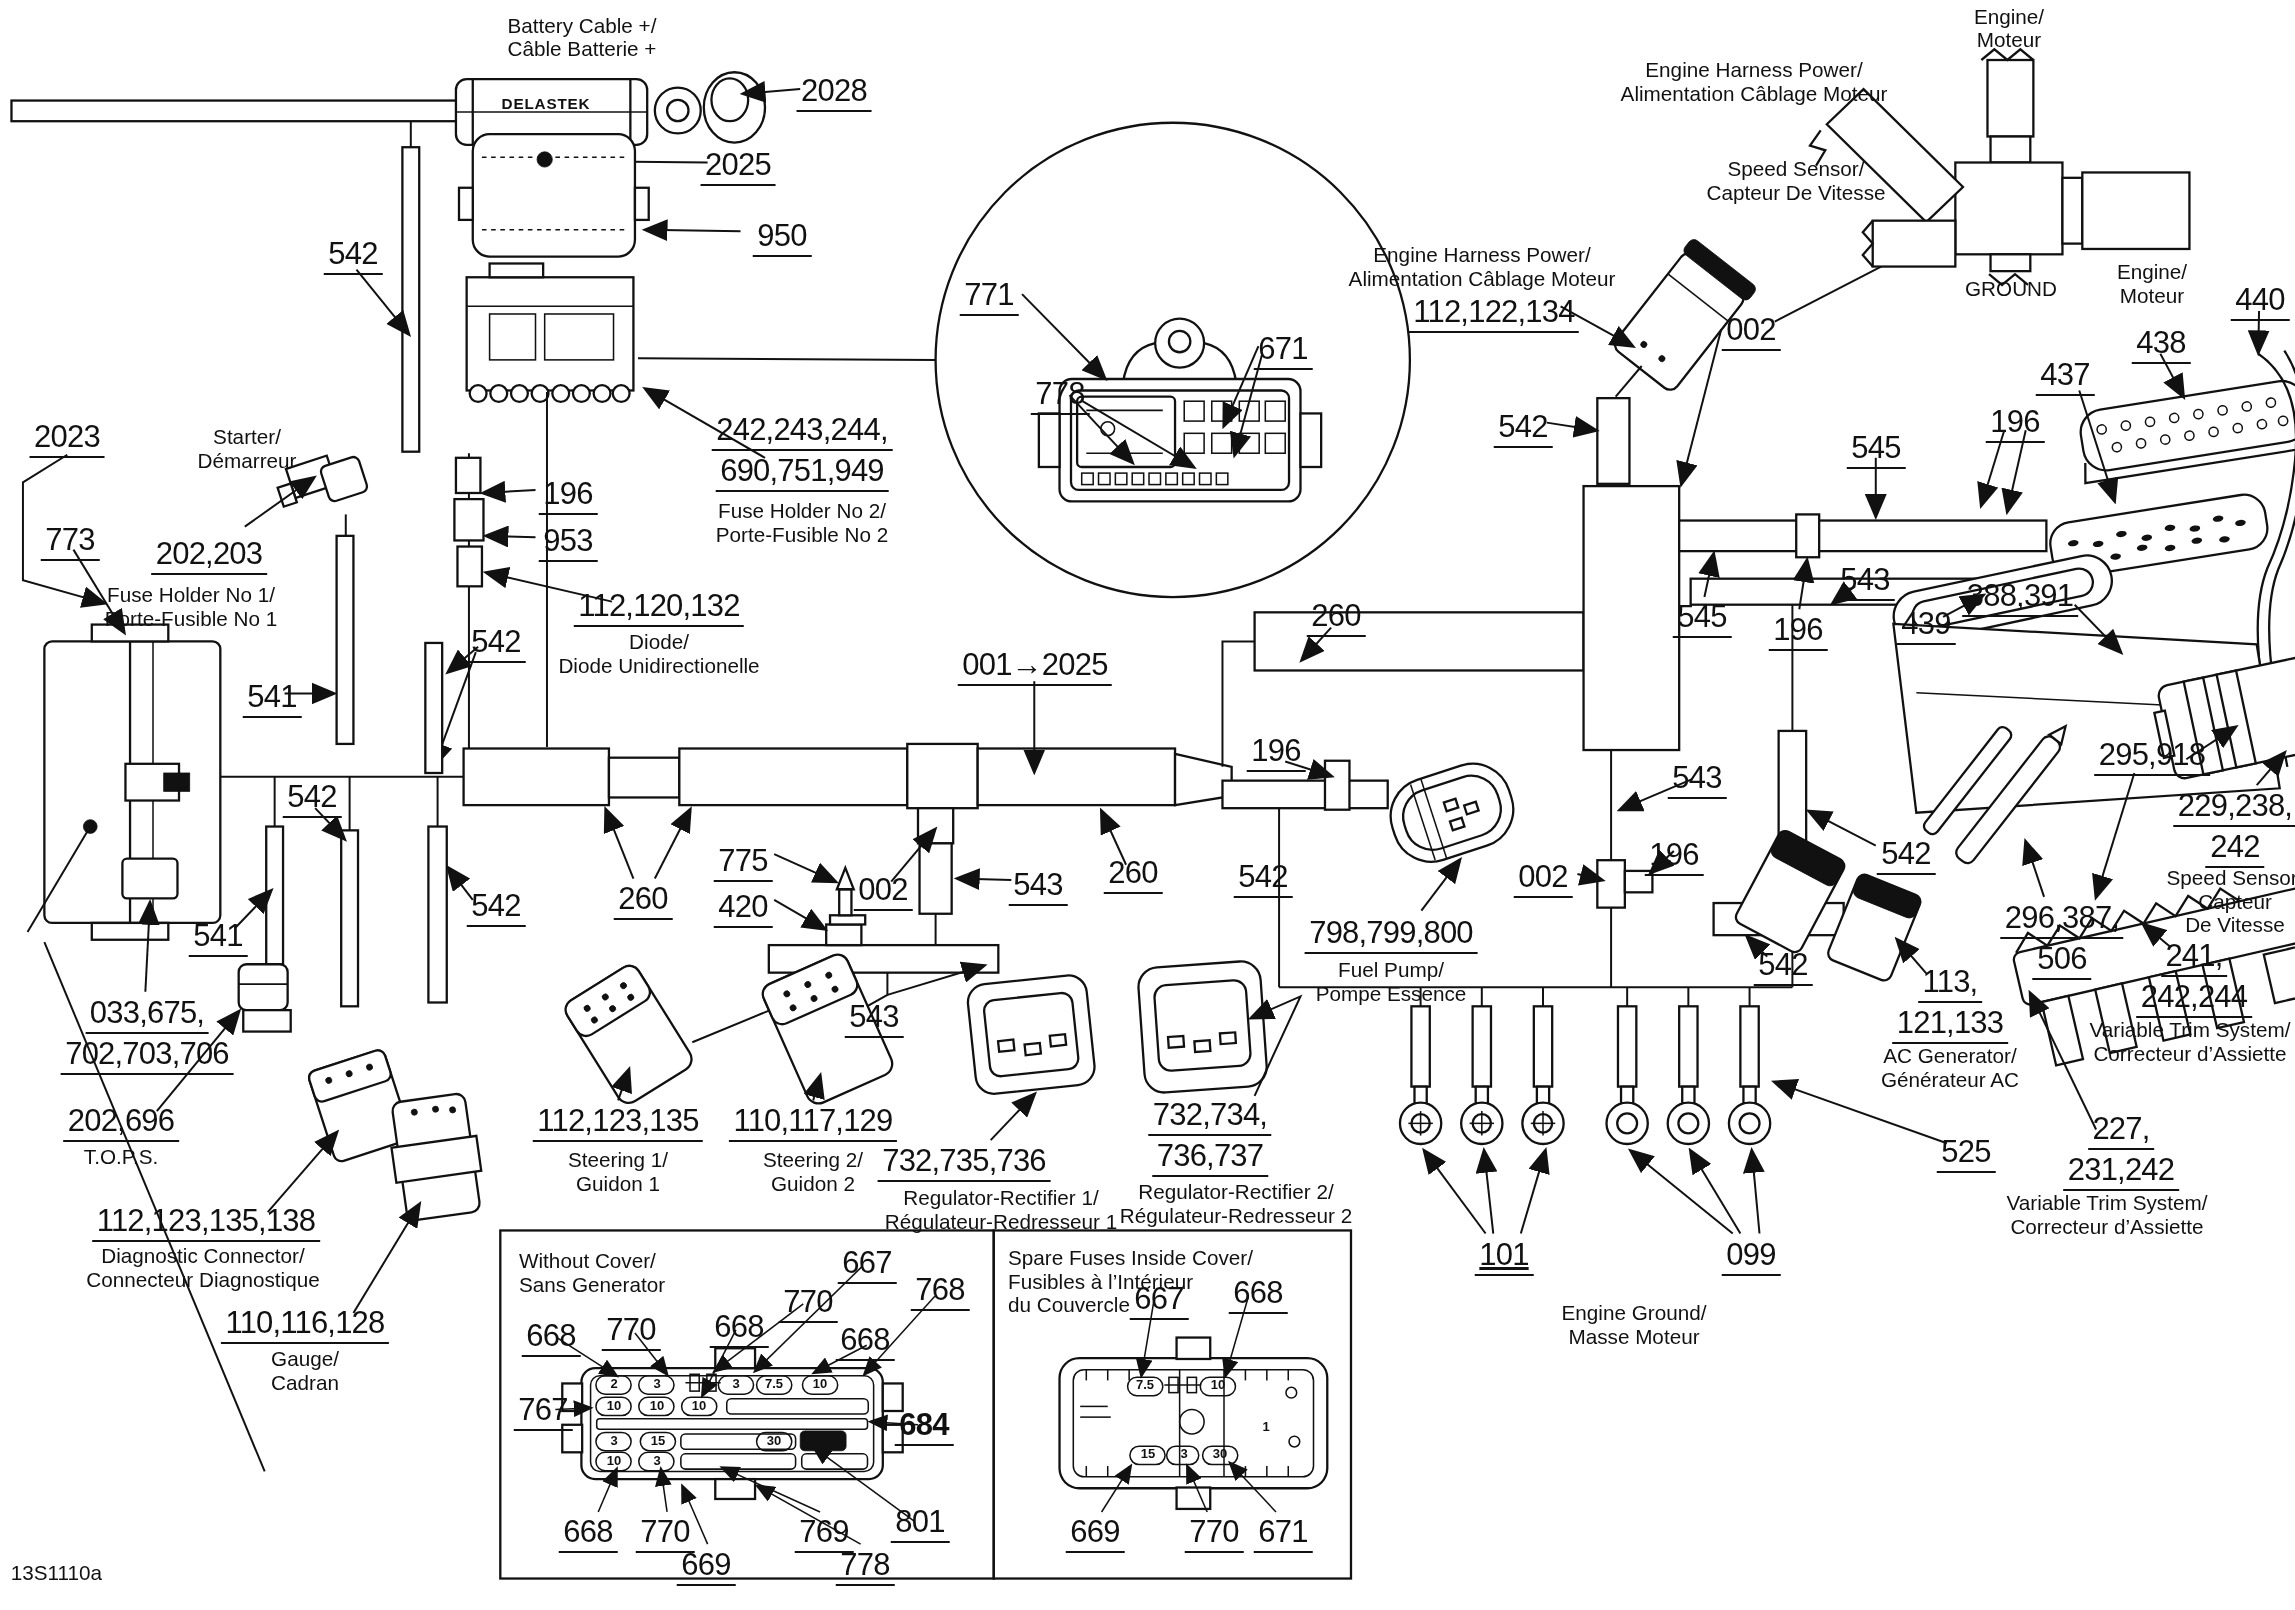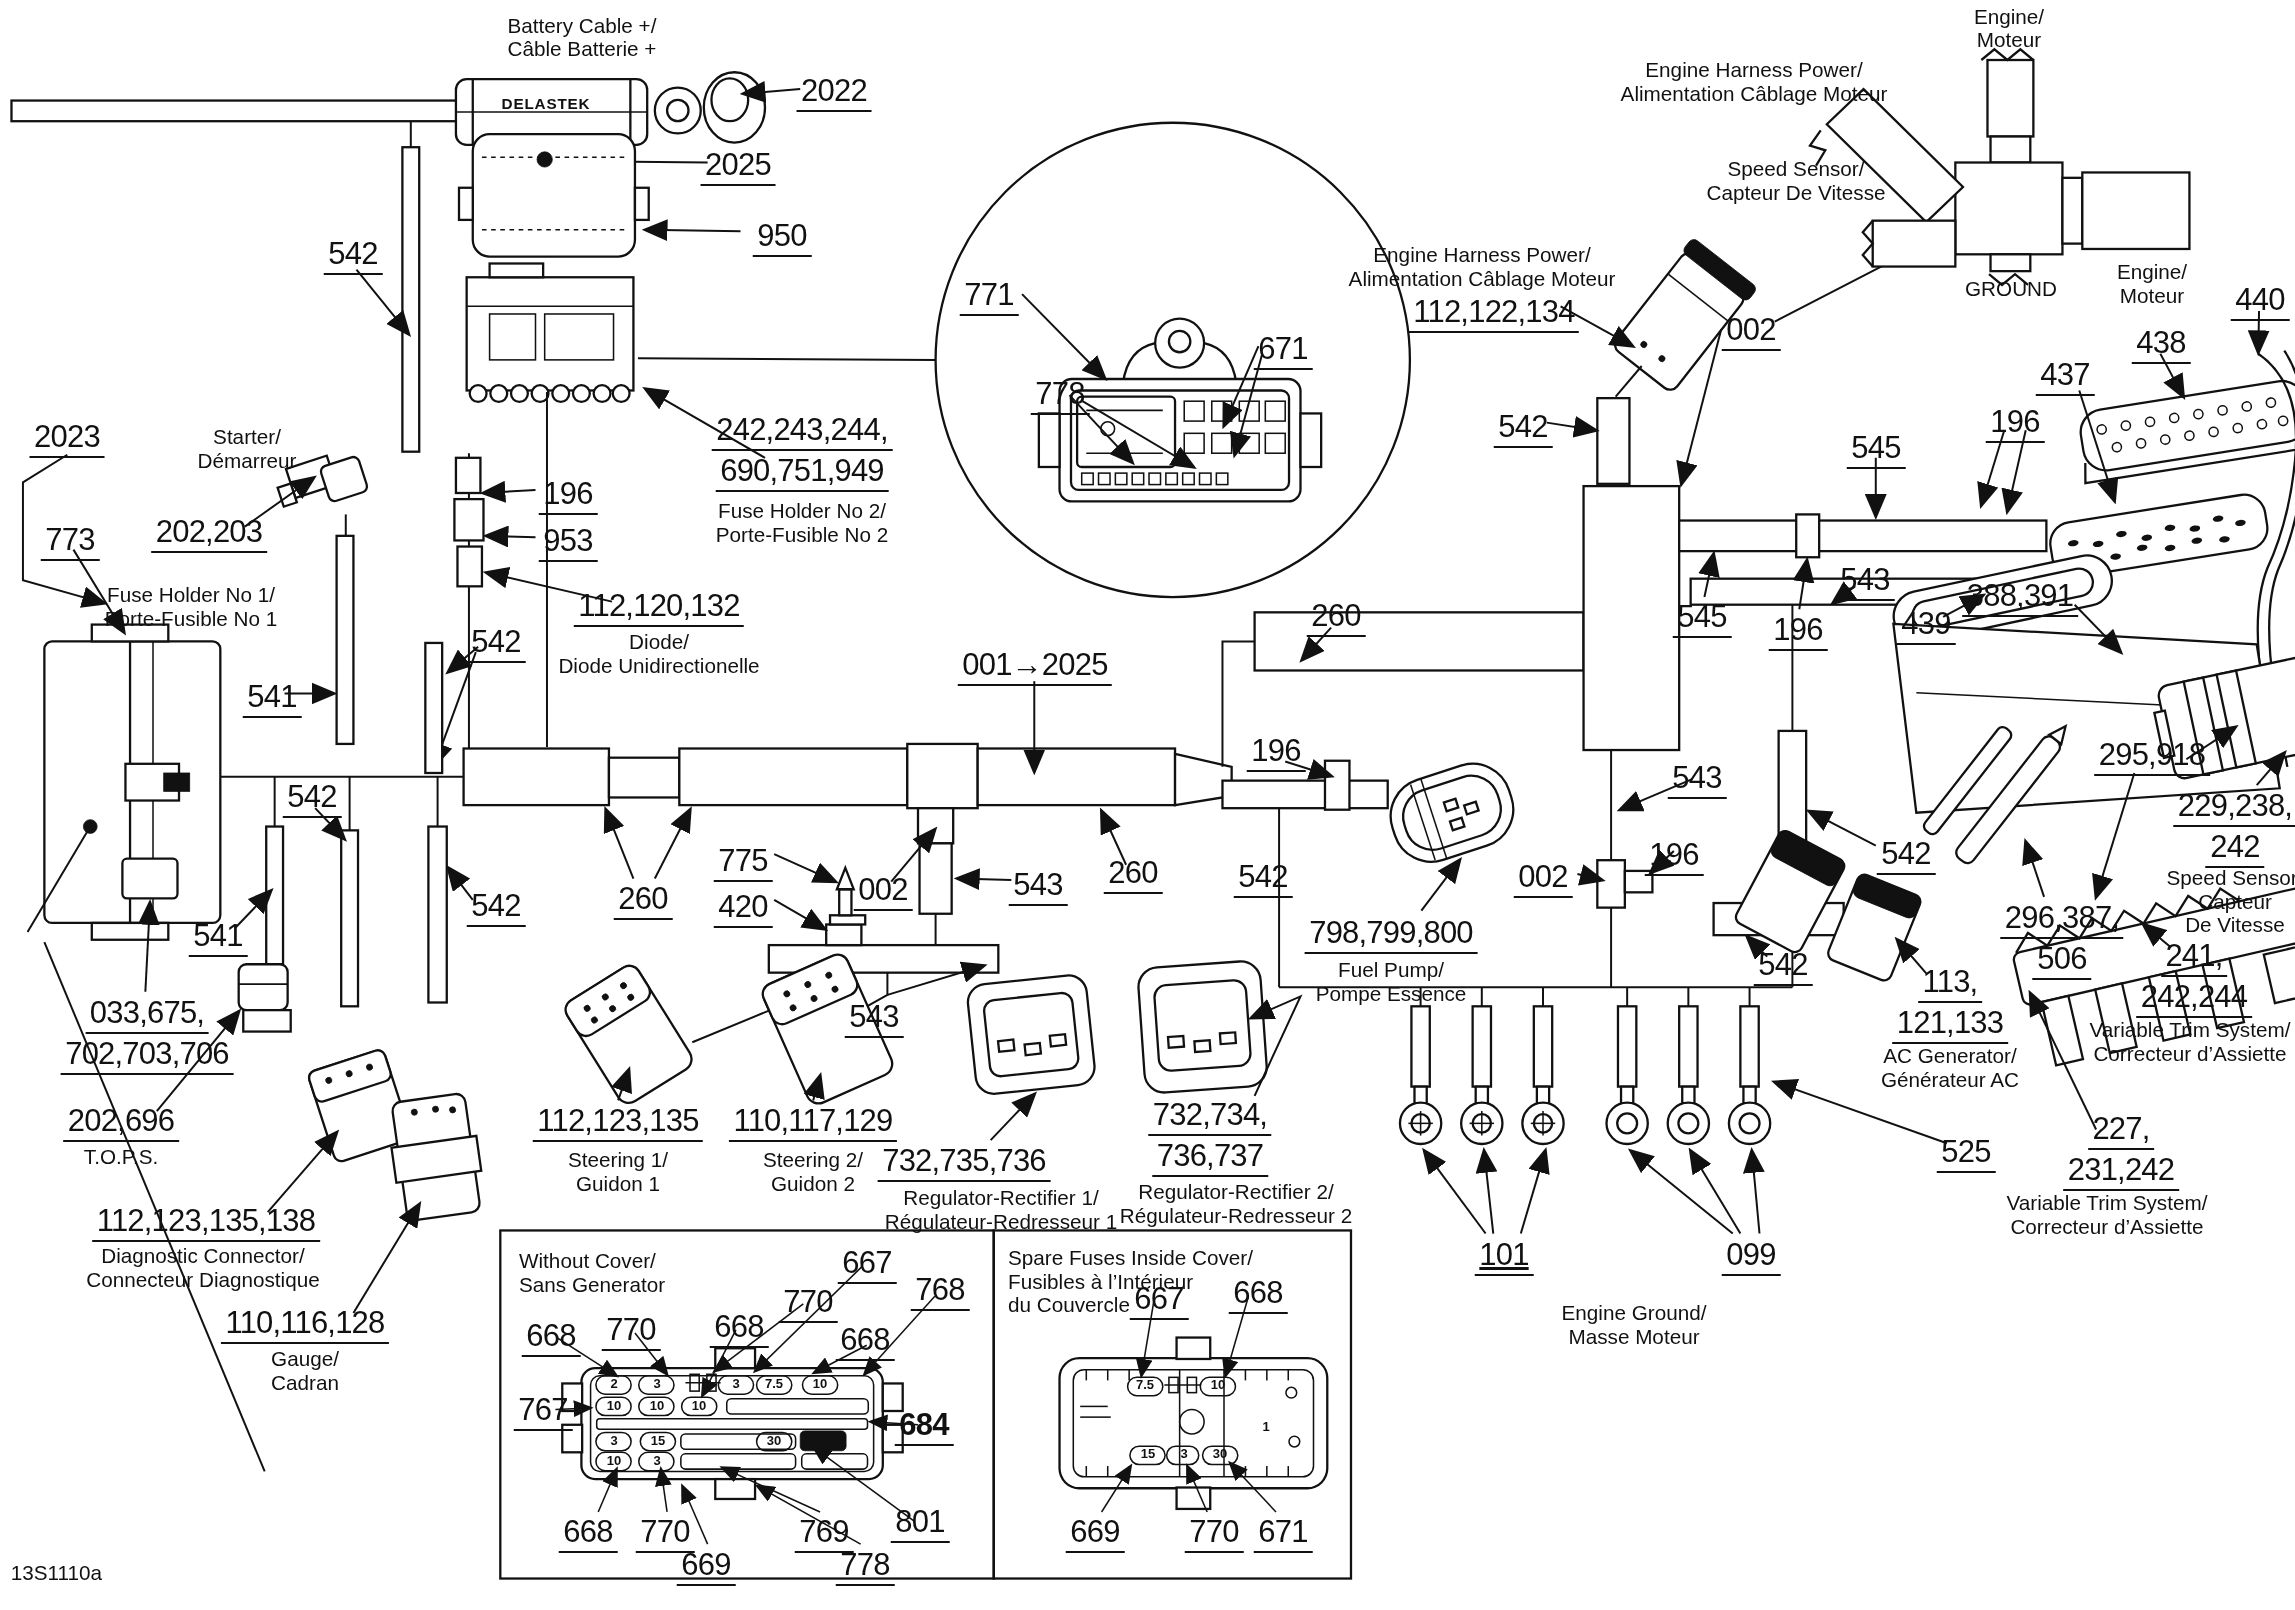--- a/index.html
+++ b/index.html
@@ -624,21 +624,21 @@
 
 <div id="labels">
       <div class="callout S" style="left: 582px; top: 13.8px;">
         <span class="ln">Battery Cable +/</span>
         <span class="ln">Câble Batterie +</span>
       </div>
       <div class="callout XS" style="left: 546px; top: 95px;">
         <span class="ln">DELASTEK</span>
       </div>
       <div class="callout L u" style="left: 834px; top: 73px;">
-        <span class="ln">2022</span>
+        <span class="ln">2028</span>
       </div>
       <div class="callout L u" style="left: 738px; top: 147px;">
         <span class="ln">2025</span>
       </div>
       <div class="callout L u" style="left: 782px; top: 218px;">
         <span class="ln">950</span>
       </div>
       <div class="callout L u" style="left: 353px; top: 236px;">
         <span class="ln">542</span>
       </div>
@@ -669,21 +669,21 @@
       <div class="callout L u" style="left: 67px; top: 419px;">
         <span class="ln">2023</span>
       </div>
       <div class="callout L u" style="left: 70px; top: 522px;">
         <span class="ln">773</span>
       </div>
       <div class="callout S" style="left: 247px; top: 425px;">
         <span class="ln">Starter/</span>
         <span class="ln">Démarreur</span>
       </div>
-      <div class="callout L u" style="left: 209px; top: 514px;">
+      <div class="callout L u" style="left: 209px; top: 536px;">
         <span class="ln">202,203</span>
       </div>
       <div class="callout S" style="left: 191px; top: 583px;">
         <span class="ln">Fuse Holder No 1/</span>
         <span class="ln">Porte-Fusible No 1</span>
       </div>
       <div class="callout L u" style="left: 272px; top: 679px;">
         <span class="ln">541</span>
       </div>
       <div class="callout L u" style="left: 312px; top: 779px;">

